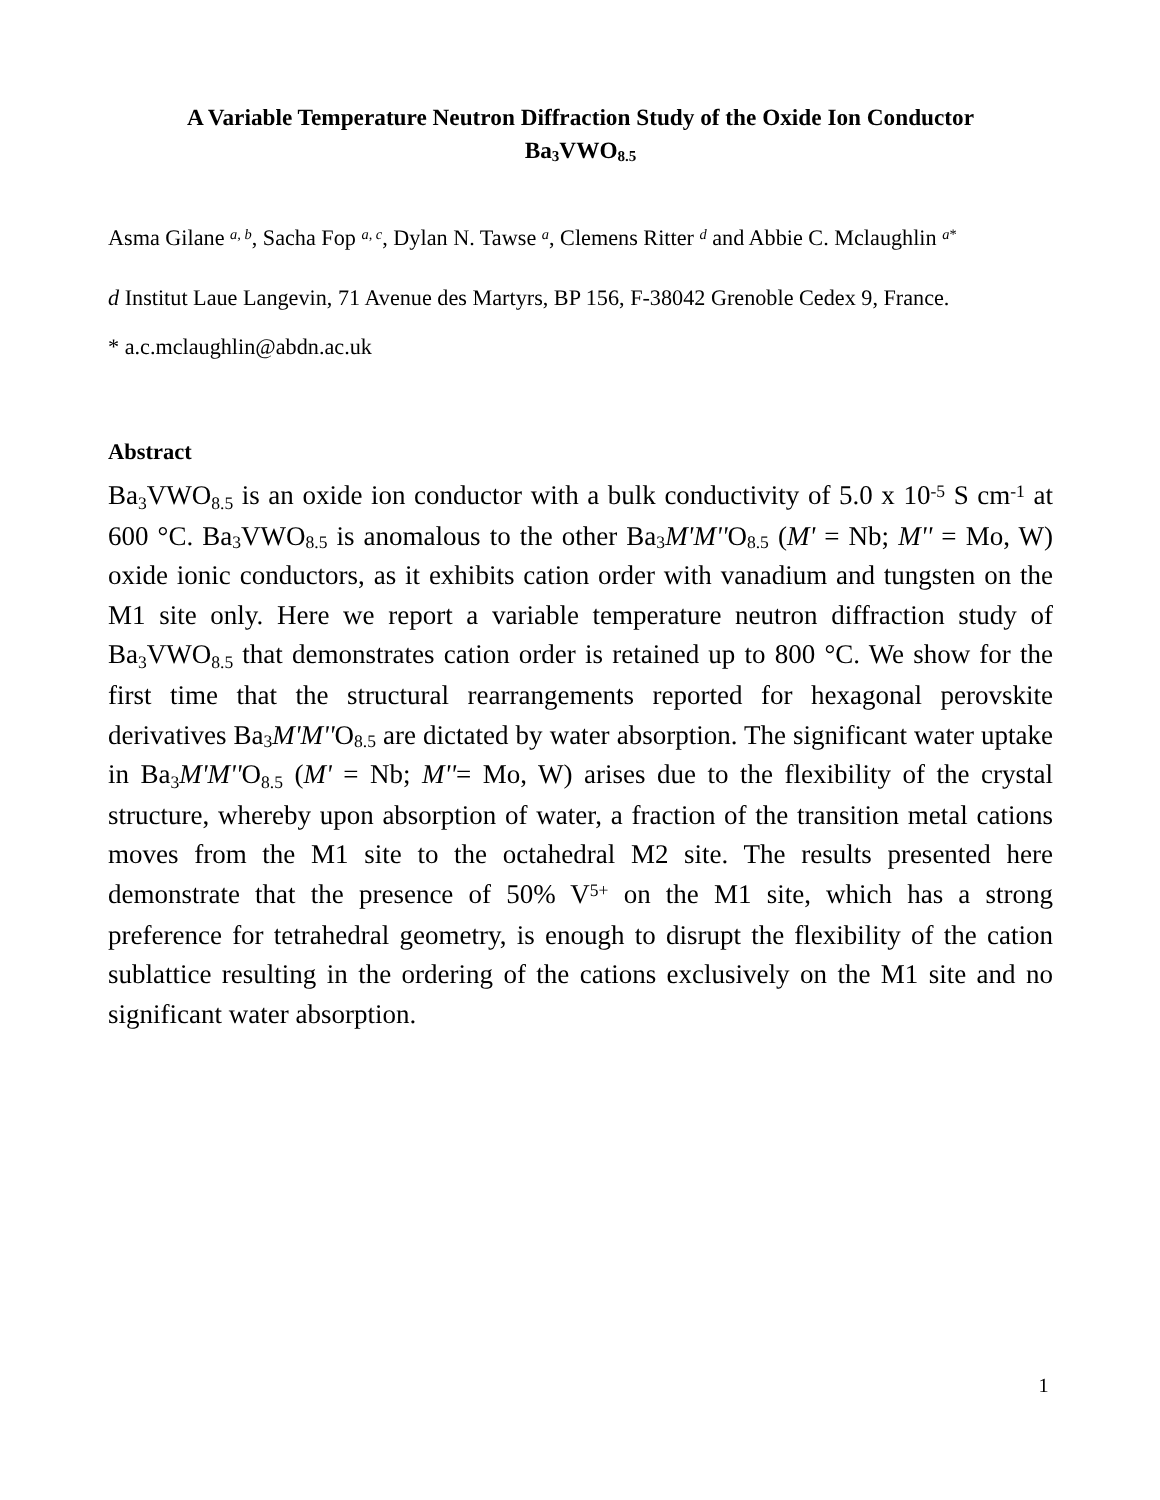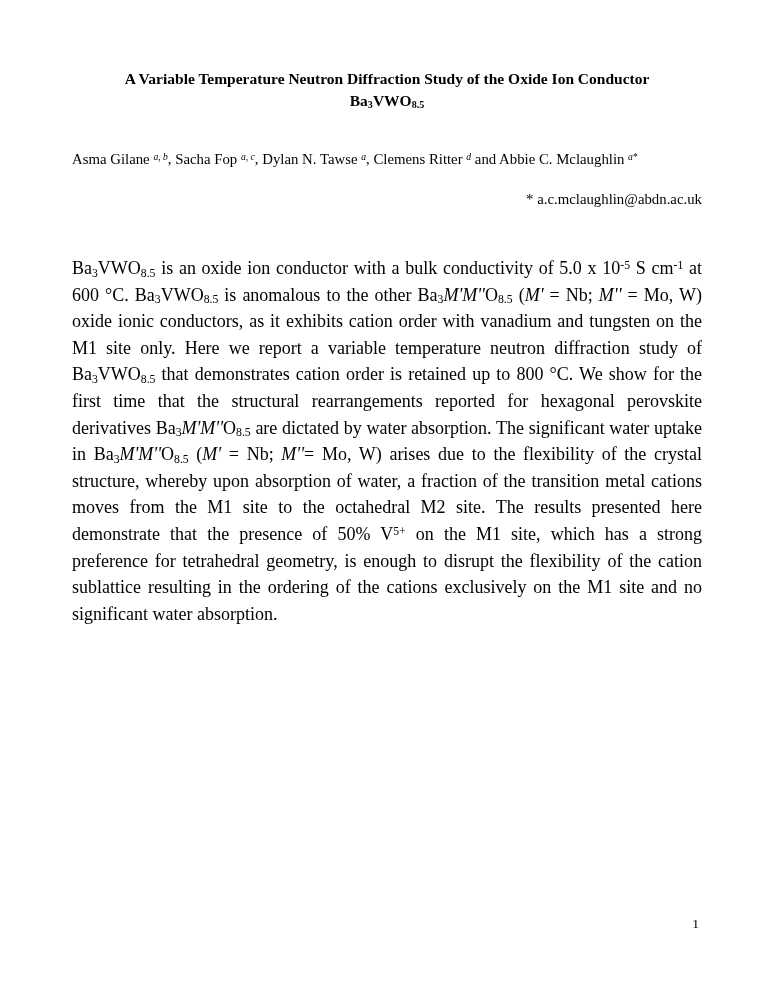--- a/index.html
+++ b/index.html
@@ -29,21 +29,21 @@
     font-size: 14.8px;
     line-height: 26.5px;
     margin-bottom: 13px;
   }
   .affil {
     font-size: 14.8px;
     line-height: 26.5px;
     text-align: justify;
     margin-bottom: 7px;
   }
-  .email { text-align: right; }
+  .email { text-align: left; }
   .abstract-section { margin-top: 43px; }
   .abstract-heading {
     font-size: 15px;
     font-weight: bold;
     line-height: 26.5px;
     margin-bottom: 2px;
   }
   .abstract-body {
     font-size: 18px;
     line-height: 26.6px;
@@ -65,22 +65,24 @@
 <div class="page">
 
   <h1 class="title">
     <span>A Variable Temperature Neutron Diffraction Study of the Oxide Ion Conductor</span><br>
     <span>Ba<sub>3</sub>VWO<sub>8.5</sub></span>
   </h1>
 
   <p class="authors">Asma Gilane <sup><i>a, b</i></sup>, Sacha Fop <sup><i>a, c</i></sup>, Dylan N. Tawse <sup><i>a</i></sup>, Clemens Ritter <sup><i>d</i></sup> and Abbie C. Mclaughlin <sup><i>a</i>*</sup></p>
 
   <div>
+    <p class="affil"><i>d</i> Institut Laue Langevin, 71 Avenue des Martyrs, BP 156, F-38042 Grenoble Cedex 9, France.</p>
     <p class="affil email">* a.c.mclaughlin@abdn.ac.uk</p>
   </div>
 
   <section class="abstract-section">
+    <h2 class="abstract-heading">Abstract</h2>
     <p class="abstract-body">Ba<sub>3</sub>VWO<sub>8.5</sub> is an oxide ion conductor with a bulk conductivity of 5.0 x 10<sup>-5</sup> S cm<sup>-1</sup> at 600 °C. Ba<sub>3</sub>VWO<sub>8.5</sub> is anomalous to the other Ba<sub>3</sub><i>M'M''</i>O<sub>8.5</sub> (<i>M'</i> = Nb; <i>M''</i> = Mo, W) oxide ionic conductors, as it exhibits cation order with vanadium and tungsten on the M1 site only. Here we report a variable temperature neutron diffraction study of Ba<sub>3</sub>VWO<sub>8.5</sub> that demonstrates cation order is retained up to 800 °C. We show for the first time that the structural rearrangements reported for hexagonal perovskite derivatives Ba<sub>3</sub><i>M'M''</i>O<sub>8.5</sub> are dictated by water absorption. The significant water uptake in Ba<sub>3</sub><i>M'M''</i>O<sub>8.5</sub> (<i>M'</i> = Nb; <i>M''</i>= Mo, W) arises due to the flexibility of the crystal structure, whereby upon absorption of water, a fraction of the transition metal cations moves from the M1 site to the octahedral M2 site. The results presented here demonstrate that the presence of 50% V<sup>5+</sup> on the M1 site, which has a strong preference for tetrahedral geometry, is enough to disrupt the flexibility of the cation sublattice resulting in the ordering of the cations exclusively on the M1 site and no significant water absorption.</p>
   </section>
 
   <div class="page-number">1</div>
 
 </div>
 
 </body></html>

